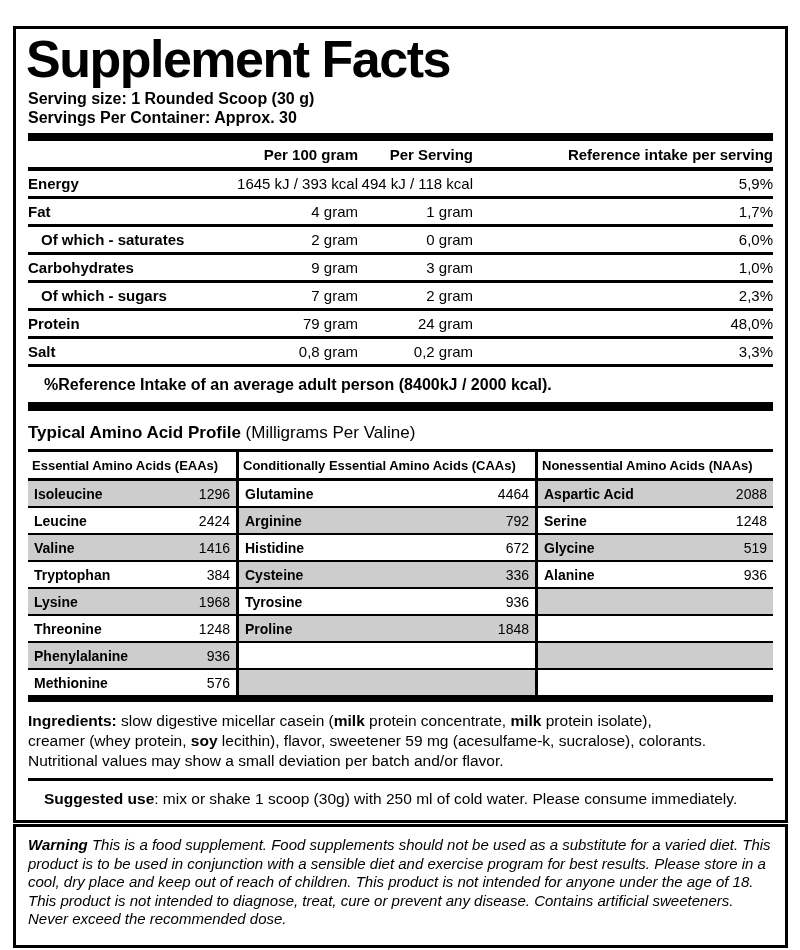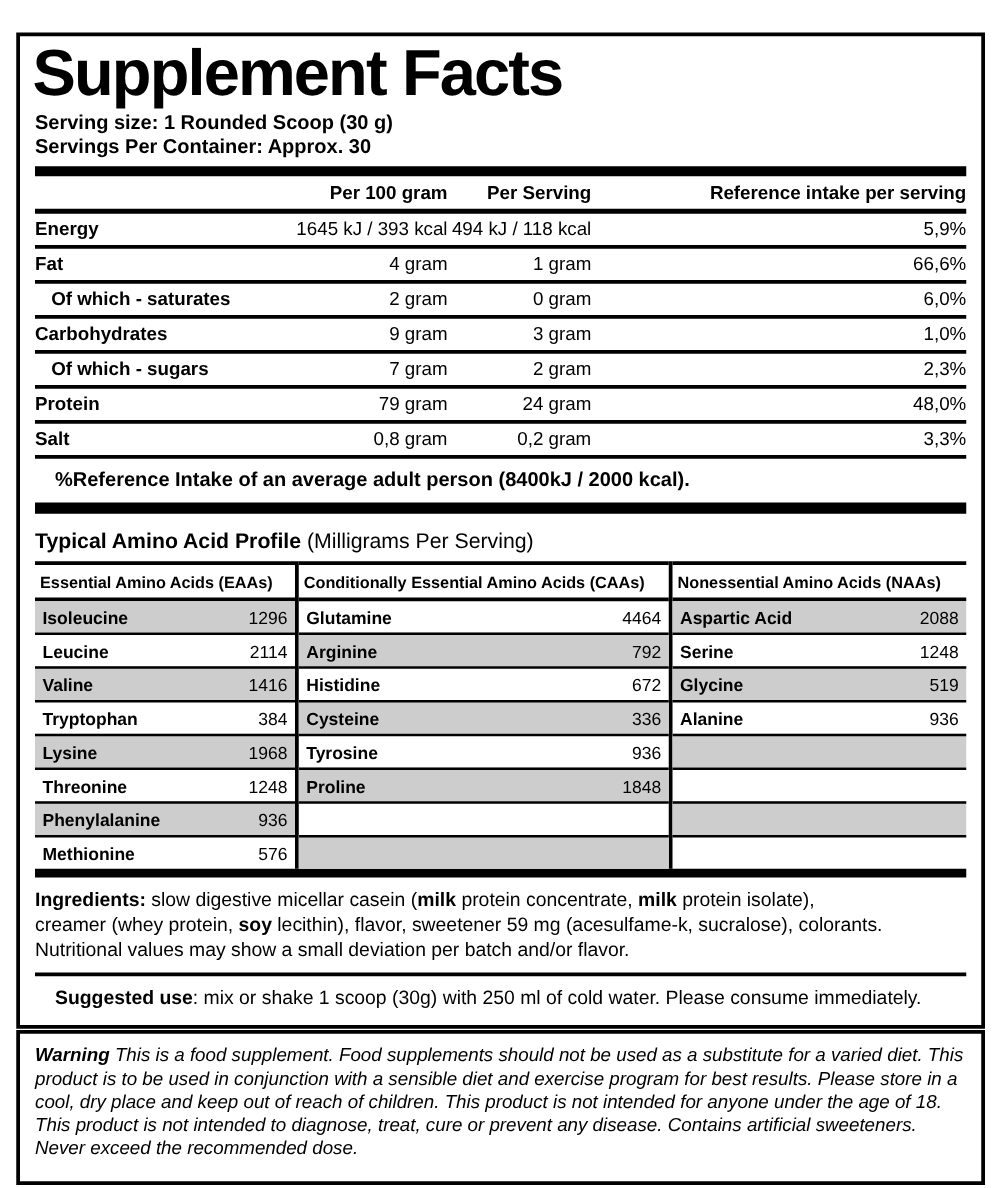--- a/index.html
+++ b/index.html
@@ -69,21 +69,21 @@
     <div class="nrow nbody">
       <div class="c1">Energy</div>
       <div class="c2">1645 kJ / 393 kcal</div>
       <div class="c3">494 kJ / 118 kcal</div>
       <div class="c4">5,9%</div>
     </div>
     <div class="nrow nbody">
       <div class="c1">Fat</div>
       <div class="c2">4 gram</div>
       <div class="c3">1 gram</div>
-      <div class="c4">66,6%</div>
+      <div class="c4">1,7%</div>
     </div>
     <div class="nrow nbody indent">
       <div class="c1">Of which - saturates</div>
       <div class="c2">2 gram</div>
       <div class="c3">0 gram</div>
       <div class="c4">6,0%</div>
     </div>
     <div class="nrow nbody">
       <div class="c1">Carbohydrates</div>
       <div class="c2">9 gram</div>
@@ -108,35 +108,35 @@
       <div class="c3">0,2 gram</div>
       <div class="c4">3,3%</div>
     </div>
   </div>
 
   <p class="footnote">%Reference Intake of an average adult person (8400kJ / 2000 kcal).</p>
 
   <div class="bar bar-mid"></div>
 
   <div class="amino-heading">
-    <span class="hb">Typical Amino Acid Profile</span><span> (Milligrams Per Serving)</span>
+    <span class="hb">Typical Amino Acid Profile</span><span> (Milligrams Per Valine)</span>
   </div>
 
   <div class="atable">
 
     <div class="acol shade-col">
       <div class="ahead">Essential Amino Acids (EAAs)</div>
       <div class="abody shade-odd">
         <div class="arow">
             <span class="an">Isoleucine</span>
             <span class="av">1296</span>
           </div>
         <div class="arow">
             <span class="an">Leucine</span>
-            <span class="av">2114</span>
+            <span class="av">2424</span>
           </div>
         <div class="arow">
             <span class="an">Valine</span>
             <span class="av">1416</span>
           </div>
         <div class="arow">
             <span class="an">Tryptophan</span>
             <span class="av">384</span>
           </div>
         <div class="arow">

